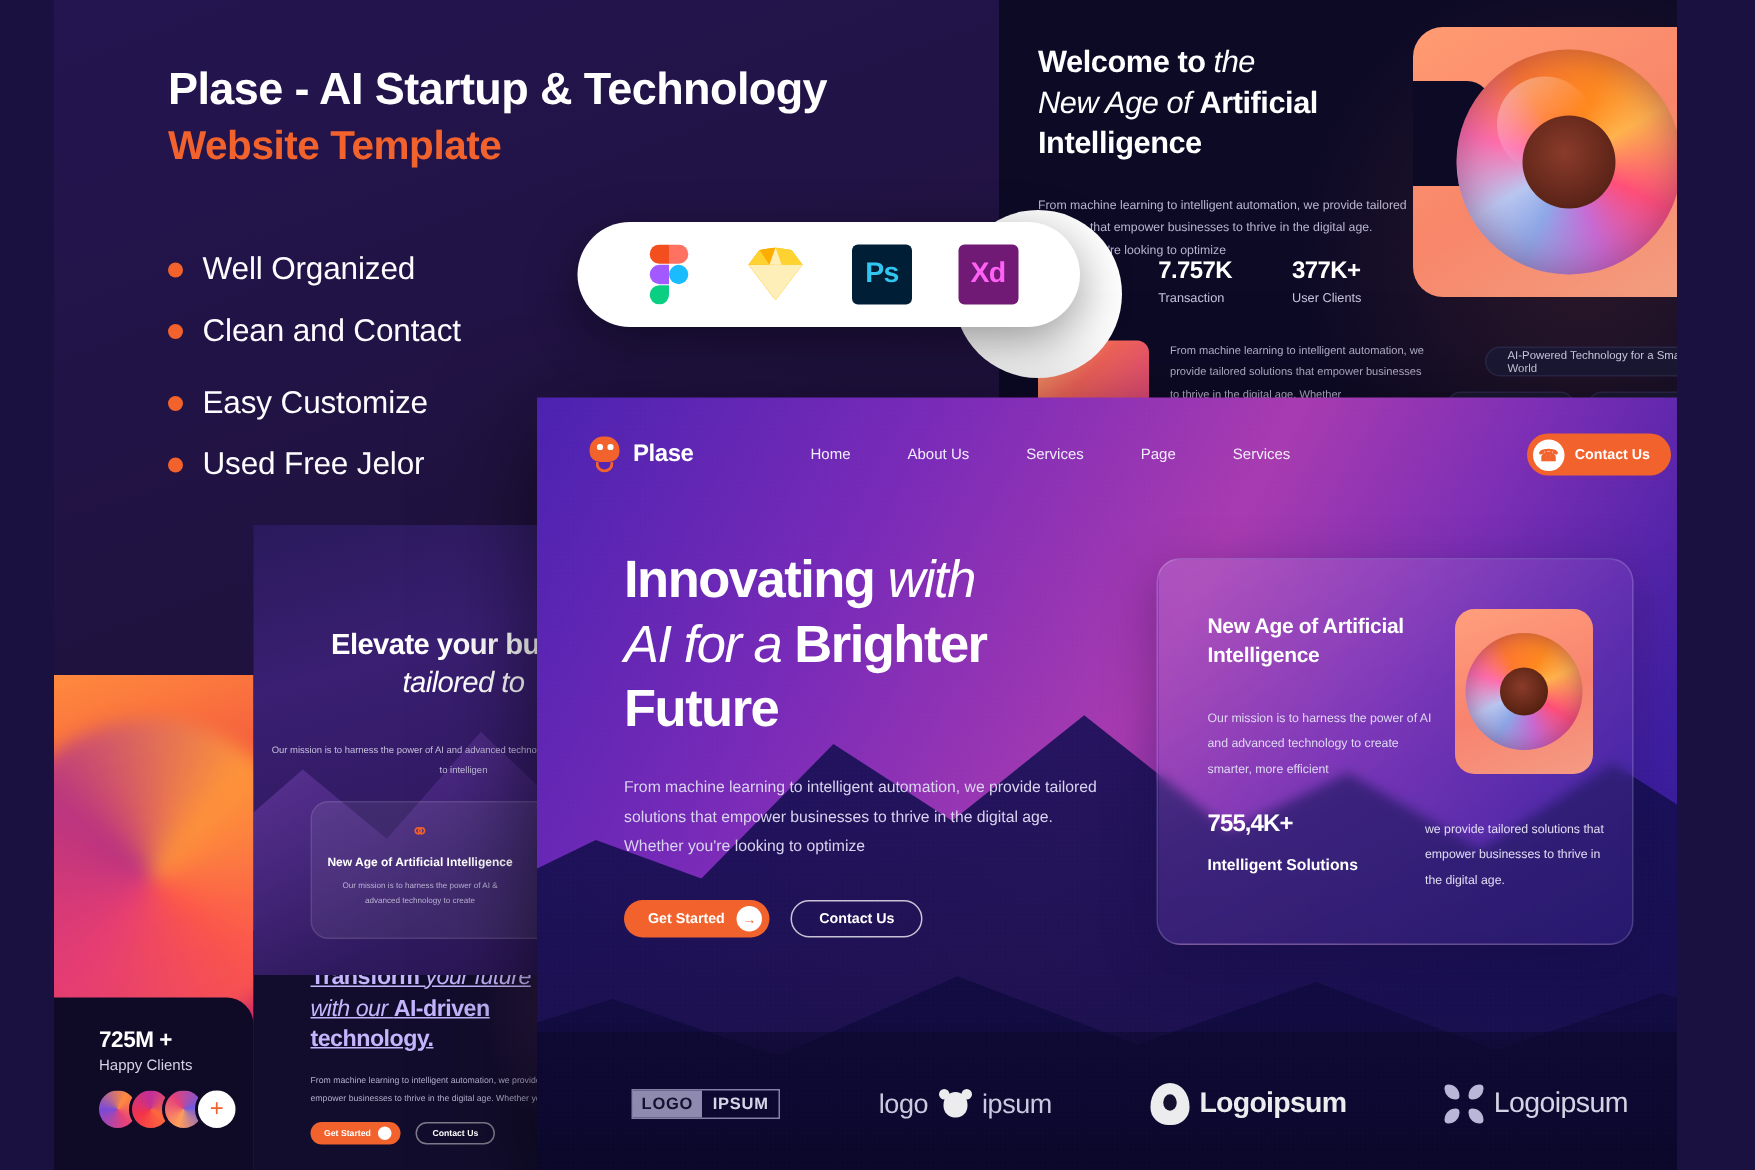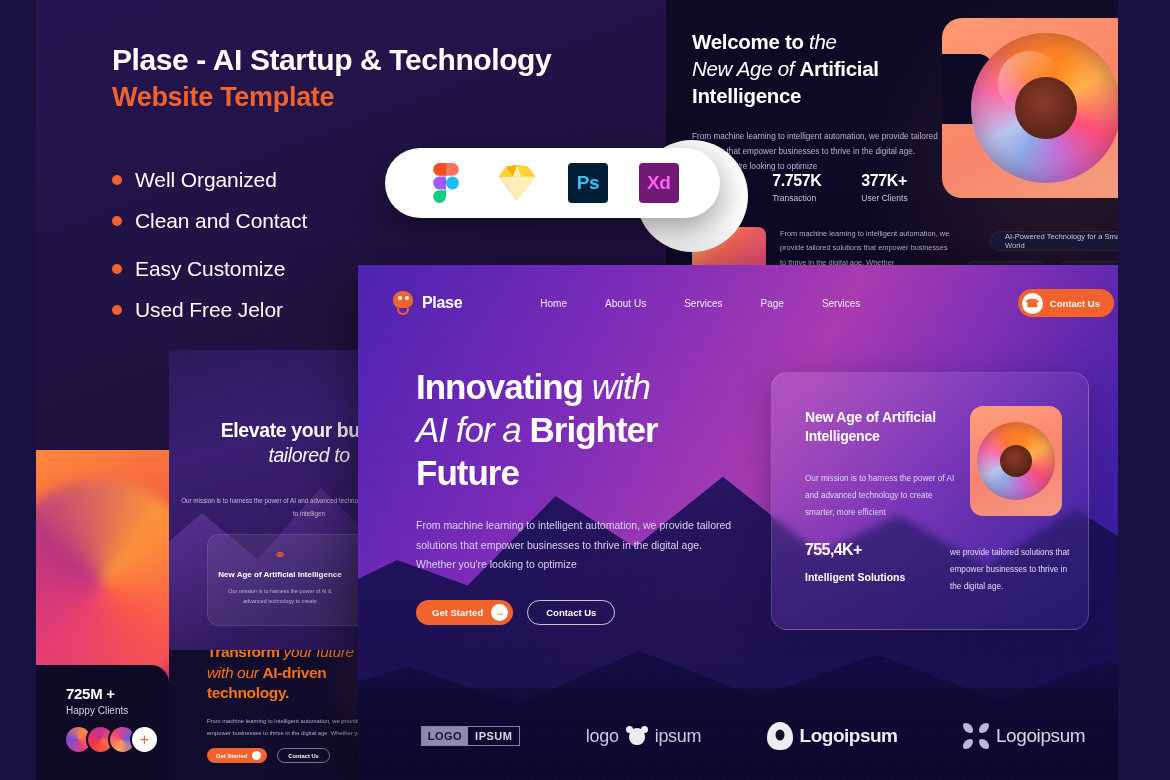--- a/index.html
+++ b/index.html
@@ -203,21 +203,21 @@
   .lower-left {
     position:absolute; left:133px; top:620px; width:290px; height:160px;
     background:#120d2c; z-index:7; overflow:hidden;
   }
   .lower-left .ll-glow{
     position:absolute; right:-40px; top:-20px; width:180px;height:180px;
     background:radial-gradient(circle at 60% 40%, rgba(185,90,200,.35), rgba(120,60,170,0) 70%);
   }
   .ll-head {
     position:absolute; left:38px; top:22px; width:250px;
-    font-size:15.5px; font-weight:700; line-height:1.33; letter-spacing:-.35px; color:#f97316;
+    font-size:15.5px; font-weight:700; line-height:1.33; letter-spacing:-.35px; color:#c4b5fd;text-decoration:underline;
   }
   .ll-head em { font-style:italic; font-weight:400; }
   .ll-text { position:absolute; left:38px; top:96px; width:228px; font-size:5.8px; line-height:2.05; color:#b3aecb; }
   .ll-btns { position:absolute; left:38px; top:128px; display:flex; gap:10px; align-items:center; }
   .ll-btn-primary {
     height:15px; border-radius:8px; background:#f2622c; color:#fff;
     font-size:5.8px; font-weight:600; display:flex;align-items:center; gap:5px; padding:0 6px 0 9px;
   }
   .ll-btn-primary .circ { width:9px;height:9px;border-radius:50%;background:#fff;display:inline-block; }
   .ll-btn-ghost {

